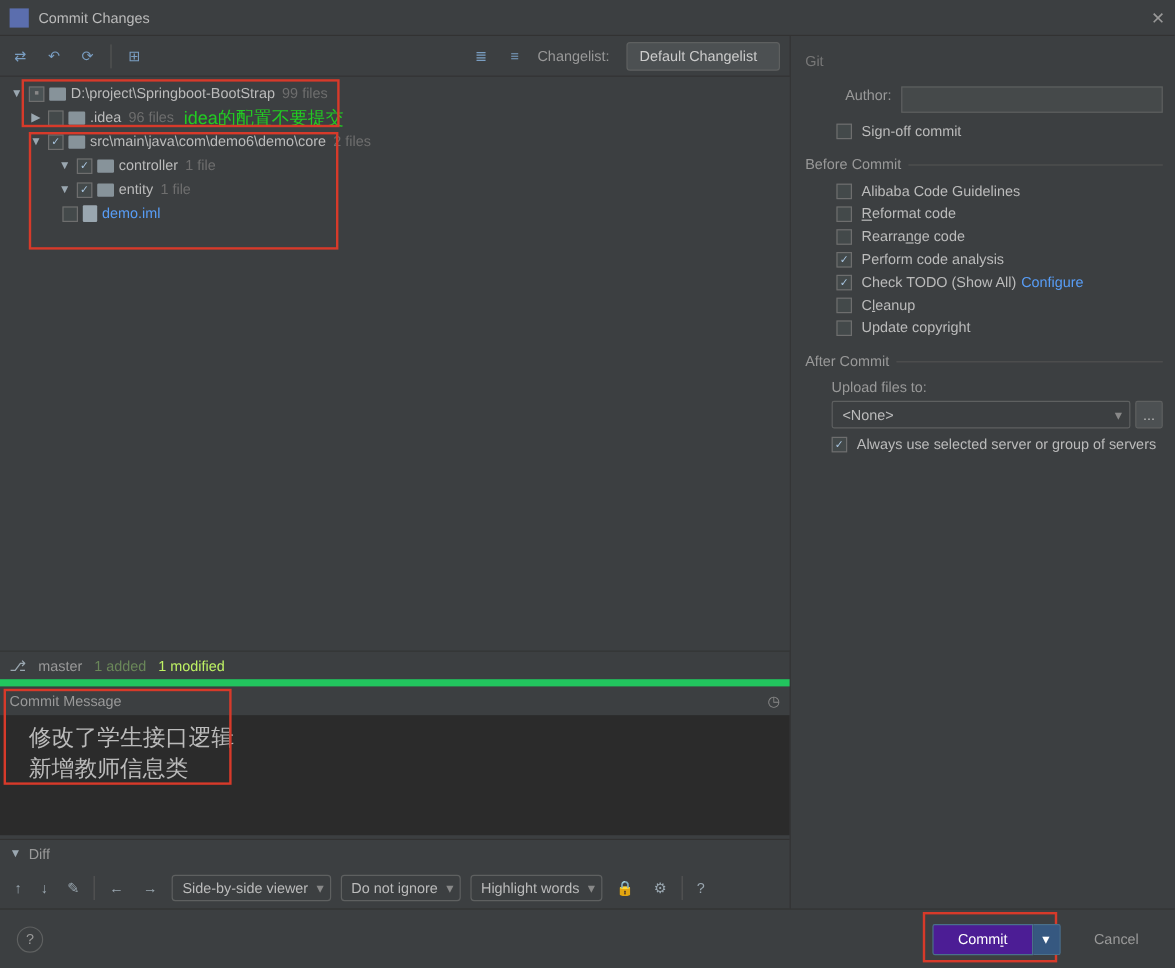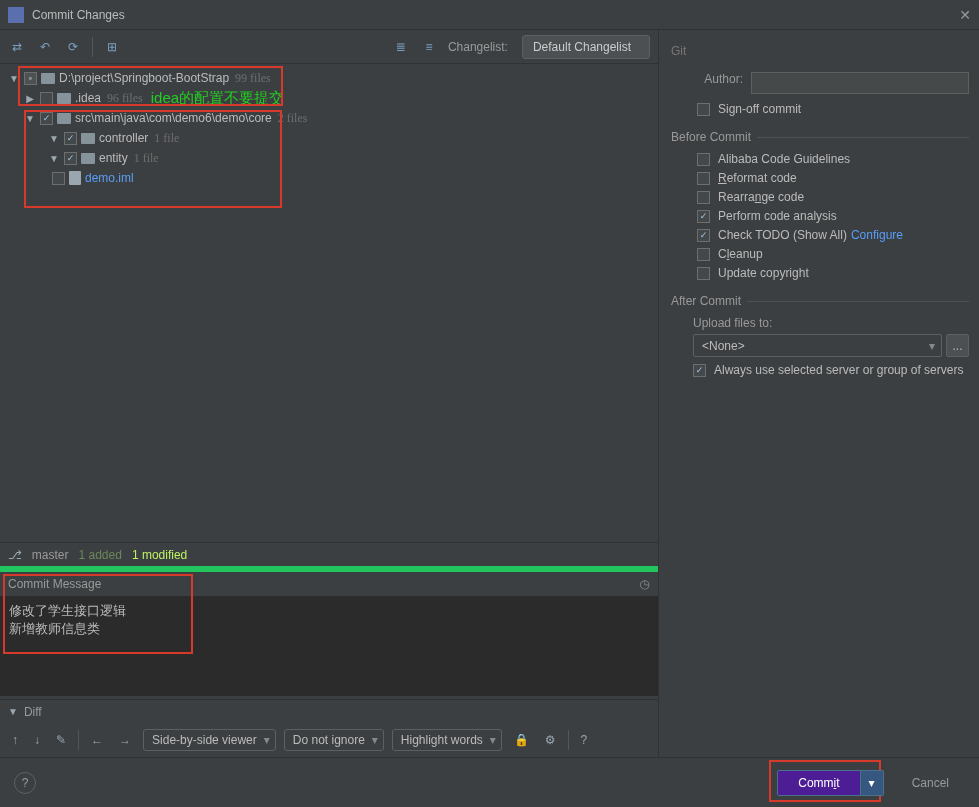--- a/index.html
+++ b/index.html
@@ -23,32 +23,32 @@
 .checkbox.checked::after { content: "✓"; }
 .checkbox.partial { background: #4a5254; }
 .checkbox.partial::after { content: "■"; font-size: 6px; color: #888; }
 .folder-icon { width: 14px; height: 11px; background: #87939a; margin-right: 4px; border-radius: 1px; }
 .file-icon { width: 12px; height: 14px; margin-right: 4px; }
 .file-icon.java { background: linear-gradient(#4a88c7,#4a88c7); border-radius: 2px; }
 .file-icon.generic { background: #9aa7b0; border-radius: 1px; }
 .tree-label { color: #bbb; }
 .tree-label.blue { color: #589df6; }
 .tree-label.green { color: #6a8759; }
-.tree-count { color: #6e6e6e; margin-left: 6px; font-family: Liberation Serif, serif; }
+.tree-count { color: #6e6e6e; margin-left: 6px; }
 .annot { color: #22cc22; font-size: 15px; margin-left: 8px; font-weight: normal; }
 .redbox { position: absolute; border: 2px solid #d73a2a; pointer-events: none; }
 .statusbar { height: 24px; display: flex; align-items: center; padding: 0 8px; gap: 10px; border-top: 1px solid #323232; }
 .branch-icon { color: #9aa7b0; }
 .status-grey { color: #999; }
 .status-green { color: #6a8759; }
 .status-blue { color: #bef264; }
 .commit-msg-section { border-top: 6px solid #22c55e; }
 .commit-msg-hdr { height: 24px; display: flex; align-items: center; padding: 0 8px; color: #999; position: relative; }
 .history-icon { position: absolute; right: 8px; color: #888; cursor: pointer; }
-.commit-textarea { width: 100%; height: 100px; background: #2b2b2b; border: none; color: #bbb; padding: 6px 9px; resize: none; outline: none; font-family: monospace; font-size: 13px; }
+.commit-textarea { width: 100%; height: 100px; background: #2b2b2b; border: none; color: #bbb; padding: 6px 24px; resize: none; outline: none; font-family: monospace; font-size: 19px; }
 .diff-hdr { height: 24px; display: flex; align-items: center; padding: 0 8px; border-top: 1px solid #323232; color: #999; }
 .diff-arrow { margin-right: 6px; color: #9aa7b0; font-size: 10px; }
 .diff-toolbar { height: 34px; display: flex; align-items: center; padding: 0 8px; gap: 8px; }
 .diff-tool { color: #9aa7b0; cursor: pointer; padding: 2px 4px; }
 .diff-dd { background: #3c3f41; border: 1px solid #5e6060; padding: 3px 18px 3px 8px; color: #bbb; border-radius: 3px; position: relative; font-size: 12px; }
 .diff-dd::after { content: "▾"; position: absolute; right: 5px; color: #888; }
 .right { width: 320px; background: #3c3f41; padding: 10px 10px 0 12px; overflow: auto; position: relative; }
 .git-lbl { color: #777; margin-bottom: 14px; margin-top: 4px; }
 .form-row { display: flex; align-items: flex-start; margin-bottom: 8px; padding-left: 22px; }
 .form-row label { width: 50px; text-align: right; color: #999; margin-right: 8px; }

